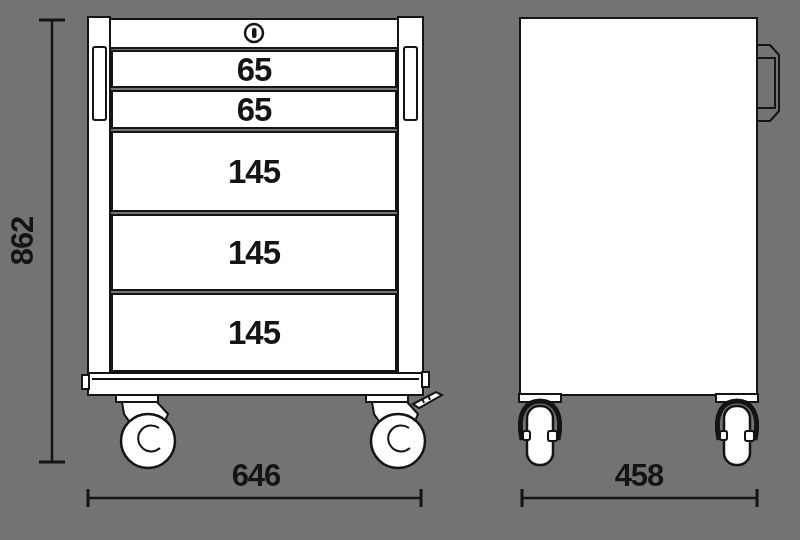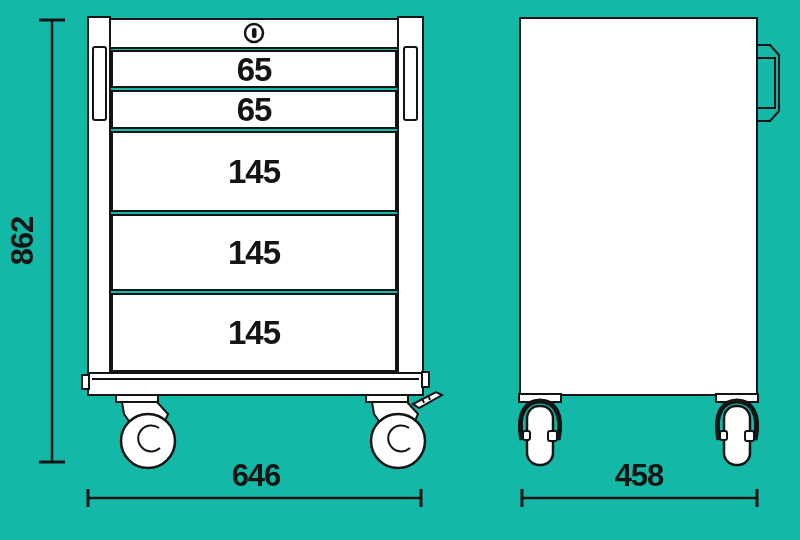--- a/index.html
+++ b/index.html
@@ -1,16 +1,16 @@
 <!DOCTYPE html>
 <html><head>
 <meta charset="utf-8">
 <style>
   html,body{margin:0;padding:0;background:#ffffff;}
-  .stage{position:relative;width:800px;height:540px;background:#14b8a6;overflow:hidden;}
+  .stage{position:relative;width:800px;height:540px;background:#737373;overflow:hidden;}
   svg{display:block;}
   .ln  {fill:none;stroke:#141414;stroke-width:2;}
   .ln25{fill:none;stroke:#141414;stroke-width:2.5;}
   .box {fill:#ffffff;stroke:#141414;stroke-width:2;}
   .box25{fill:#ffffff;stroke:#141414;stroke-width:2.5;}
   .dim {stroke:#141414;stroke-width:2.5;}
   .tick{stroke:#141414;stroke-width:3;}
   .fillb{fill:#141414;stroke:none;}
   text{font-family:"Liberation Sans","DejaVu Sans",sans-serif;font-weight:bold;fill:#141414;}
   .drawer-label{font-size:33px;letter-spacing:-1px;}

